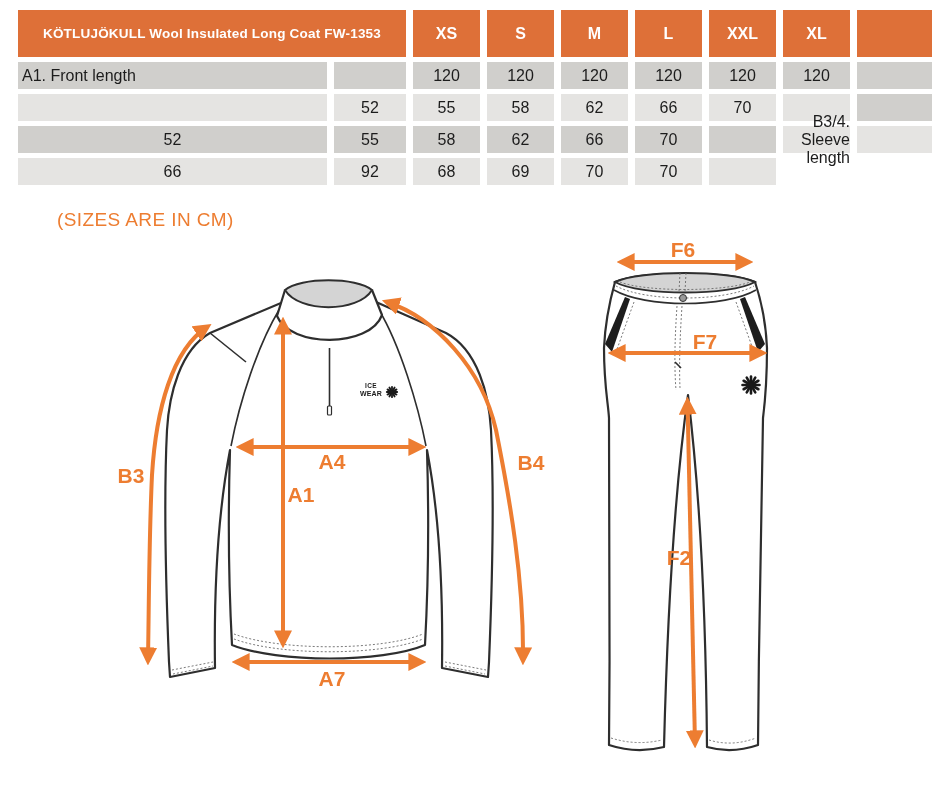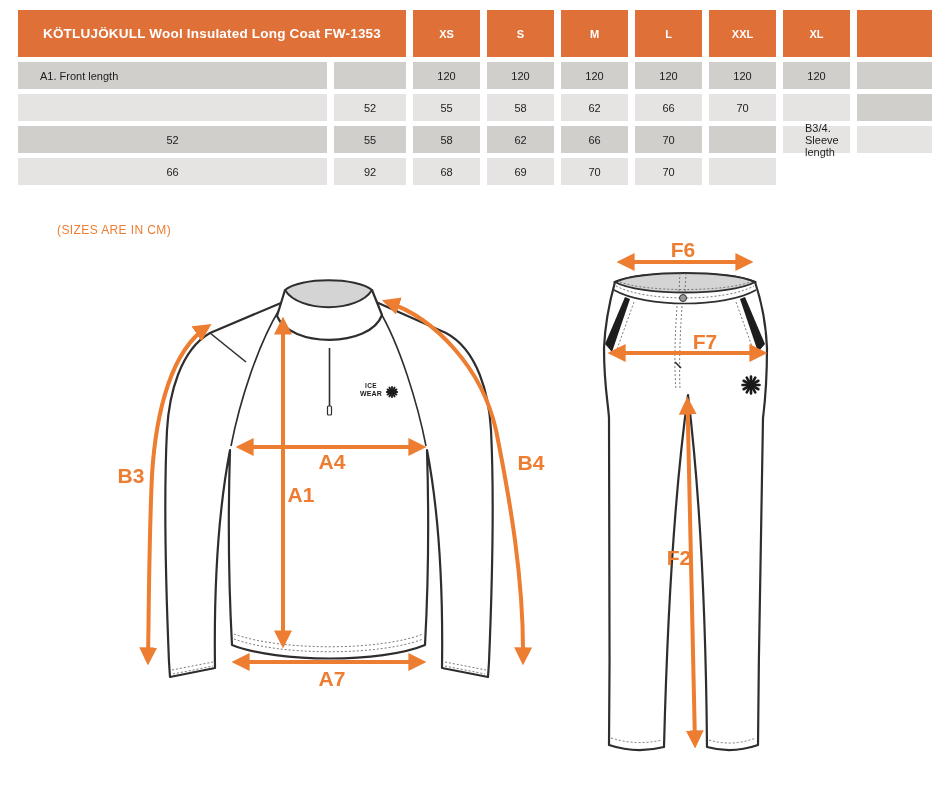--- a/index.html
+++ b/index.html
@@ -3,28 +3,28 @@
 <meta charset="utf-8">
 <style>
   html,body{margin:0;padding:0;background:#fff;}
   .page{position:relative;width:939px;height:785px;background:#ffffff;overflow:hidden;
         font-family:"Liberation Sans",sans-serif;}
   
   .size-table{position:absolute;left:18px;top:10px;display:grid;
     grid-template-columns:309px 72px 67px 67px 67px 67px 67px 67px 75px;
     grid-template-rows:47px 27px 27px 27px 27px;
     gap:5px 7px;background:#fff;}
-  .cell{display:flex;align-items:center;justify-content:center;font-size:11px;color:#1c1c1c;}
+  .cell{display:flex;align-items:center;justify-content:center;font-size:16px;color:#1c1c1c;}
   .head{background:#DE7038;color:#ffffff;font-weight:bold;}
   .title{grid-column:1/3;font-size:13.5px;letter-spacing:.2px;}
-  .lab{justify-content:flex-start;padding-left:22px;}
+  .lab{justify-content:flex-start;padding-left:4px;text-align:right;}
   .d{background:#D0CFCC;}
   .l{background:#E5E4E2;}
   
-  .note{position:absolute;left:57px;top:223px;color:#ED7D31;font-size:12px;letter-spacing:.4px;}
+  .note{position:absolute;left:57px;top:209px;color:#ED7D31;font-size:19px;letter-spacing:.4px;}
   
   .coat-svg{position:absolute;left:100px;top:250px;}
   .pants-svg{position:absolute;left:580px;top:240px;}
   .outline{fill:#ffffff;stroke:#2E2E2E;stroke-width:2.2;stroke-linejoin:round;}
   .seam{fill:none;stroke:#2E2E2E;stroke-width:1.6;}
   .stitch{fill:none;stroke:#6b6b6b;stroke-width:.9;stroke-dasharray:2 2;}
   .arrow{fill:none;stroke:#ED7D31;stroke-width:4;}
   .mlabel{fill:#ED7D31;font-size:21px;font-weight:600;font-family:"Liberation Sans",sans-serif;}
   .logo-txt{fill:#1a1a1a;font-weight:bold;font-family:"Liberation Sans",sans-serif;}
 </style>

